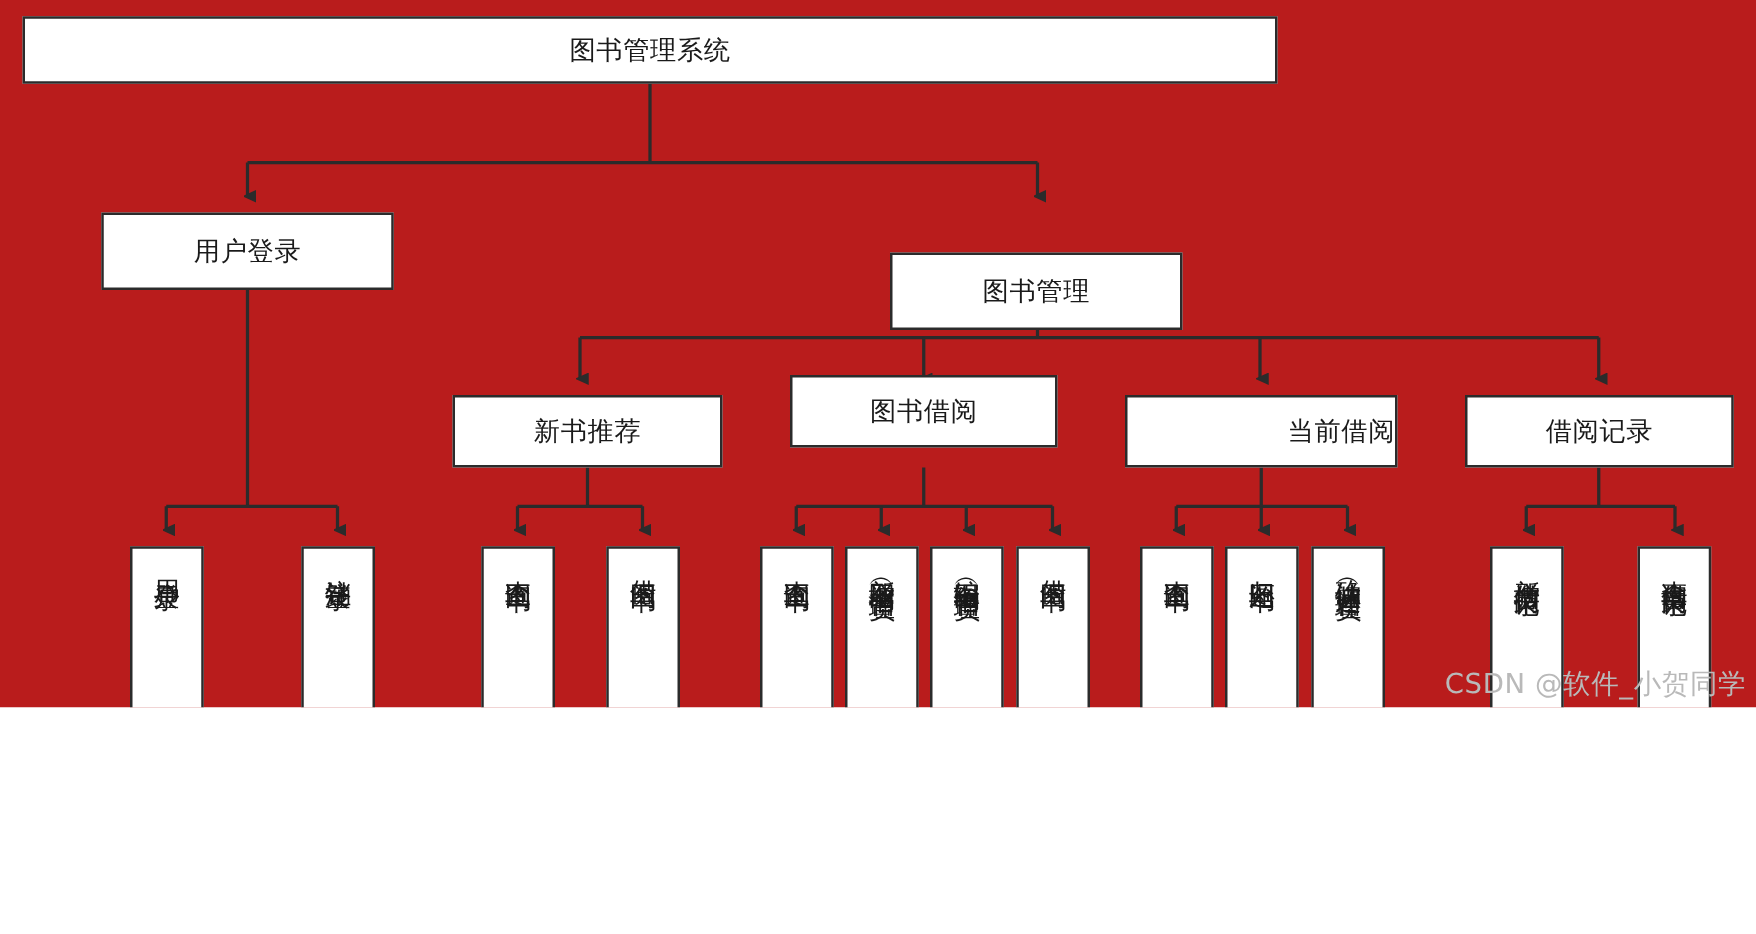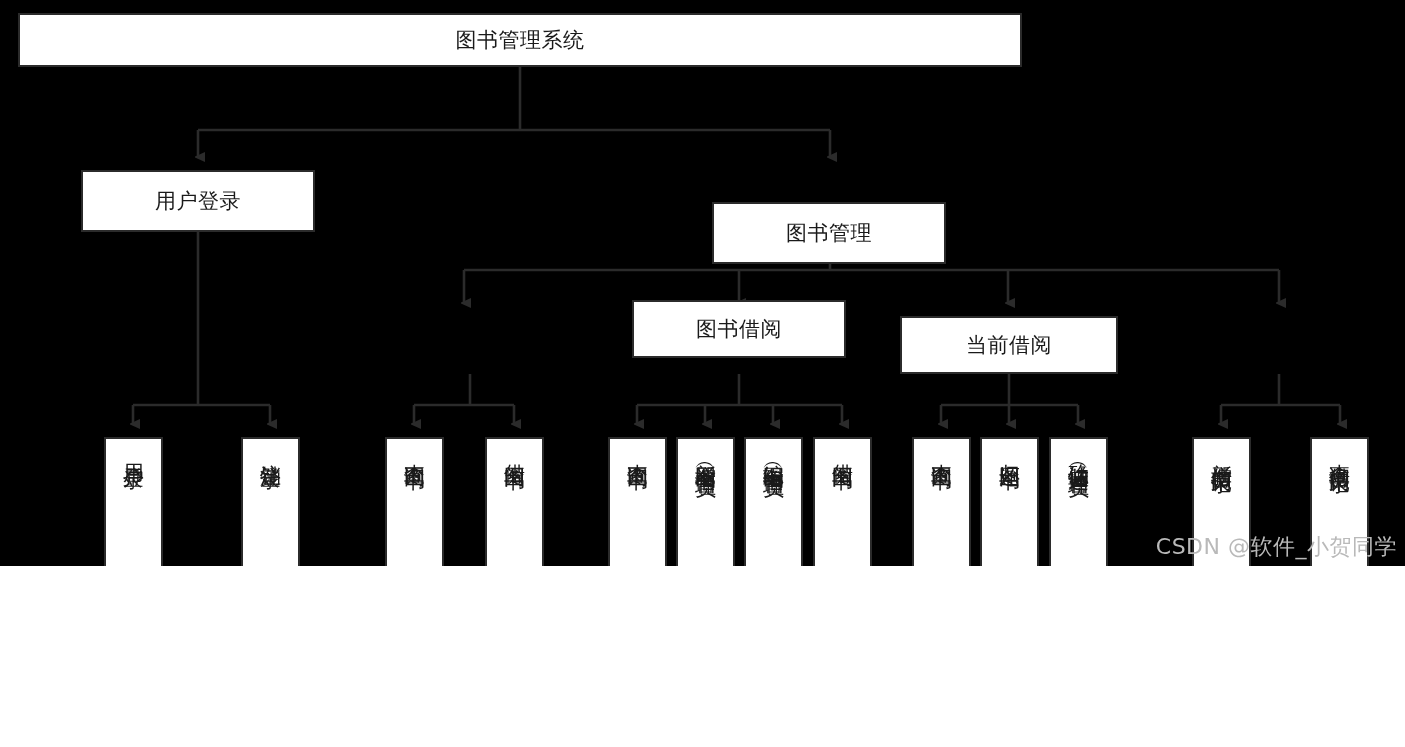--- a/index.html
+++ b/index.html
@@ -8,21 +8,21 @@
     padding: 0;
     background: #ffffff;
   }
   body {
     font-family: "DejaVu Sans", "Liberation Sans", sans-serif;
   }
   #diagram-root {
     position: relative;
     width: 1405px;
     height: 566px;
-    background: #000000;
+    background: #b91c1c;
     overflow: hidden;
   }
   svg.connectors {
     position: absolute;
     left: 0;
     top: 0;
     width: 1405px;
     height: 747px;
     pointer-events: none;
   }
@@ -133,29 +133,35 @@
   </div>
 
   <div class="node horizontal" style="left:81px; top:170px; width:234px; height:62px;">
     <span class="node-label">用户登录</span>
   </div>
 
   <div class="node horizontal" style="left:712px; top:170px; width:234px; height:62px;margin-top:32px;">
     <span class="node-label">图书管理</span>
   </div>
 
+  <div class="node horizontal" style="left:362px; top:316px; width:216px; height:58px;">
+    <span class="node-label">新书推荐</span>
+  </div>
 
   <div class="node horizontal" style="left:632px; top:300px; width:214px; height:58px;">
     <span class="node-label">图书借阅</span>
   </div>
 
-  <div class="node horizontal" style="left:900px; top:316px; width:218px; height:58px;">
+  <div class="node horizontal" style="left:900px; top:316px; width:218px; height:58px;justify-content:flex-end;">
     <span class="node-label">当前借阅</span>
   </div>
 
+  <div class="node horizontal" style="left:1172px; top:316px; width:215px; height:58px;">
+    <span class="node-label">借阅记录</span>
+  </div>
 
   <div class="node vertical" style="left:104px; top:437px; width:59px; height:297px;">
     <span class="node-label">用户登录</span>
   </div>
 
   <div class="node vertical" style="left:241px; top:437px; width:59px; height:297px;">
     <span class="node-label">注销登录</span>
   </div>
 
   <div class="node vertical" style="left:385px; top:437px; width:59px; height:297px;">

